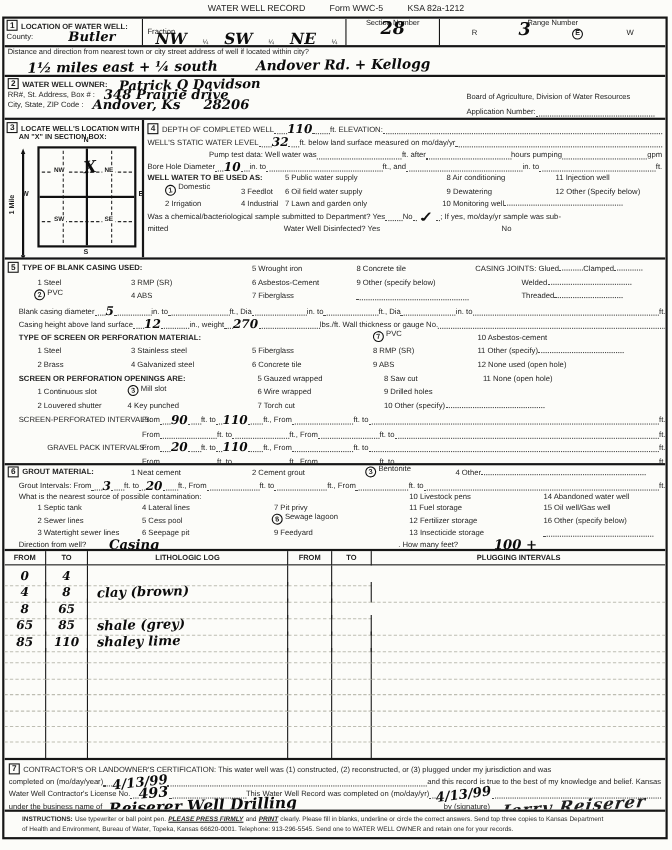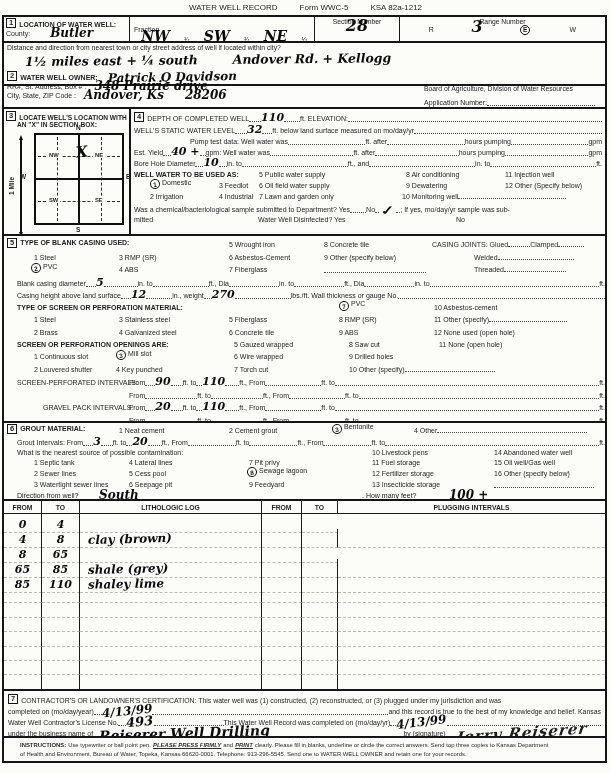--- a/index.html
+++ b/index.html
@@ -80,21 +80,21 @@
 
     <div class="blk" style="top:0;height:26px;">
       <div class="tg">
         <div style="width:126px;padding:1px 0 0 2px;">
           <div class="line">
               <span class="secnum">1</span>
               <span class="b" style="font-size:6.9px;">LOCATION OF WATER WELL:</span>
             </div>
           <div class="line" style="margin-top:1px;">
               <span>County:</span>
-              <span class="hw" style="font-size:12px;margin-left:20px;">Butler</span>
+              <span class="hw" style="font-size:12px;margin-left:32px;">Butler</span>
             </div>
         </div>
         <div style="width:185px;padding:1px 0 0 4px;">
           <span style="font-size:7px;">Fraction</span>
           <div class="line" style="margin-top:-4px;justify-content:space-around;align-items:baseline;">
             <span class="hw" style="font-size:14px;">NW</span>
               <span style="font-size:6px;">¼</span>
             <span class="hw" style="font-size:14px;">SW</span>
               <span style="font-size:6px;">¼</span>
             <span class="hw" style="font-size:14px;">NE</span>
@@ -110,21 +110,21 @@
           <div class="line" style="justify-content:space-around;margin-top:-2px;align-items:baseline;padding:0 10px;">
             <span>R</span>
               <span class="hw" style="font-size:16px;">3</span>
               <span class="circ" style="transform:none;">E</span>
               <span>W</span>
           </div>
         </div>
       </div>
     </div>
 
-    <div class="blk" style="top:26px;height:43px;padding:1px 0 0 3px;">
+    <div class="blk" style="top:26px;height:27px;padding:1px 0 0 3px;">
       <div style="font-size:6.8px;">Distance and direction from nearest town or city street address of well if located within city?</div>
       <div class="hw" style="font-size:12.5px;margin:4px 0 0 18px;transform:rotate(-0.6deg);">1½ miles east + ¼ south        Andover Rd. + Kellogg</div>
     </div>
 
     <div class="blk" style="top:53px;height:39px;padding:1px 0 0 3px;position:absolute;">
       <div class="line">
           <span class="secnum">2</span>
           <span class="b" style="font-size:7px;">WATER WELL OWNER:</span>
           <span class="hw" style="font-size:12px;margin-left:10px;transform:rotate(-1deg);">Patrick Q Davidson</span>
         </div>
@@ -191,33 +191,20 @@
             <span>WELL'S STATIC WATER LEVEL</span>
             <span class="d" style="width:12px;"></span>
             <span class="hw">32</span>
             <span class="d" style="width:10px;"></span>
             <span>ft. below land surface measured on mo/day/yr</span>
             <span class="df"></span>
           </div>
         <div class="s4l">
             <span class="g" style="width:56px;"></span>
             <span>Pump test data:   Well water was</span>
-            <span class="df"></span>
-            <span>ft. after</span>
-            <span class="df"></span>
-            <span>hours pumping</span>
-            <span class="df"></span>
-            <span>gpm</span>
-          </div>
-        <div class="s4l">
-            <span>Est. Yield</span>
-            <span class="d" style="width:8px;"></span>
-            <span class="hw">40 +</span>
-            <span class="d" style="width:6px;"></span>
-            <span>gpm:   Well water was</span>
             <span class="df"></span>
             <span>ft. after</span>
             <span class="df"></span>
             <span>hours pumping</span>
             <span class="df"></span>
             <span>gpm</span>
           </div>
         <div class="s4l">
             <span>Bore Hole Diameter</span>
             <span class="d" style="width:8px;"></span>
@@ -461,21 +448,21 @@
         </div>
       <div class="s6r">
           <span class="abs" style="left:30px;">3  Watertight sewer lines</span>
           <span class="abs" style="left:125px;">6  Seepage pit</span>
           <span class="abs" style="left:245px;">9  Feedyard</span>
           <span class="abs" style="left:368px;">13  Insecticide storage</span>
           <span class="abs d" style="left:490px;width:100px;"></span>
         </div>
       <div class="s6r">
           <span class="abs" style="left:13px;">Direction from well?</span>
-          <span class="abs hw" style="left:95px;font-size:12px;">South</span>
+          <span class="abs hw" style="left:95px;font-size:12px;">Casing</span>
           <span class="abs" style="left:358px;">.  How many feet?</span>
           <span class="abs hw" style="left:445px;font-size:12px;">100 +</span>
         </div>
     </div>
 
     <div class="blk" style="top:484px;height:190px;">
       <div class="lt">
         <div class="lth">FROM</div>
         <div class="lth">TO</div>
         <div class="lth">LITHOLOGIC LOG</div>

